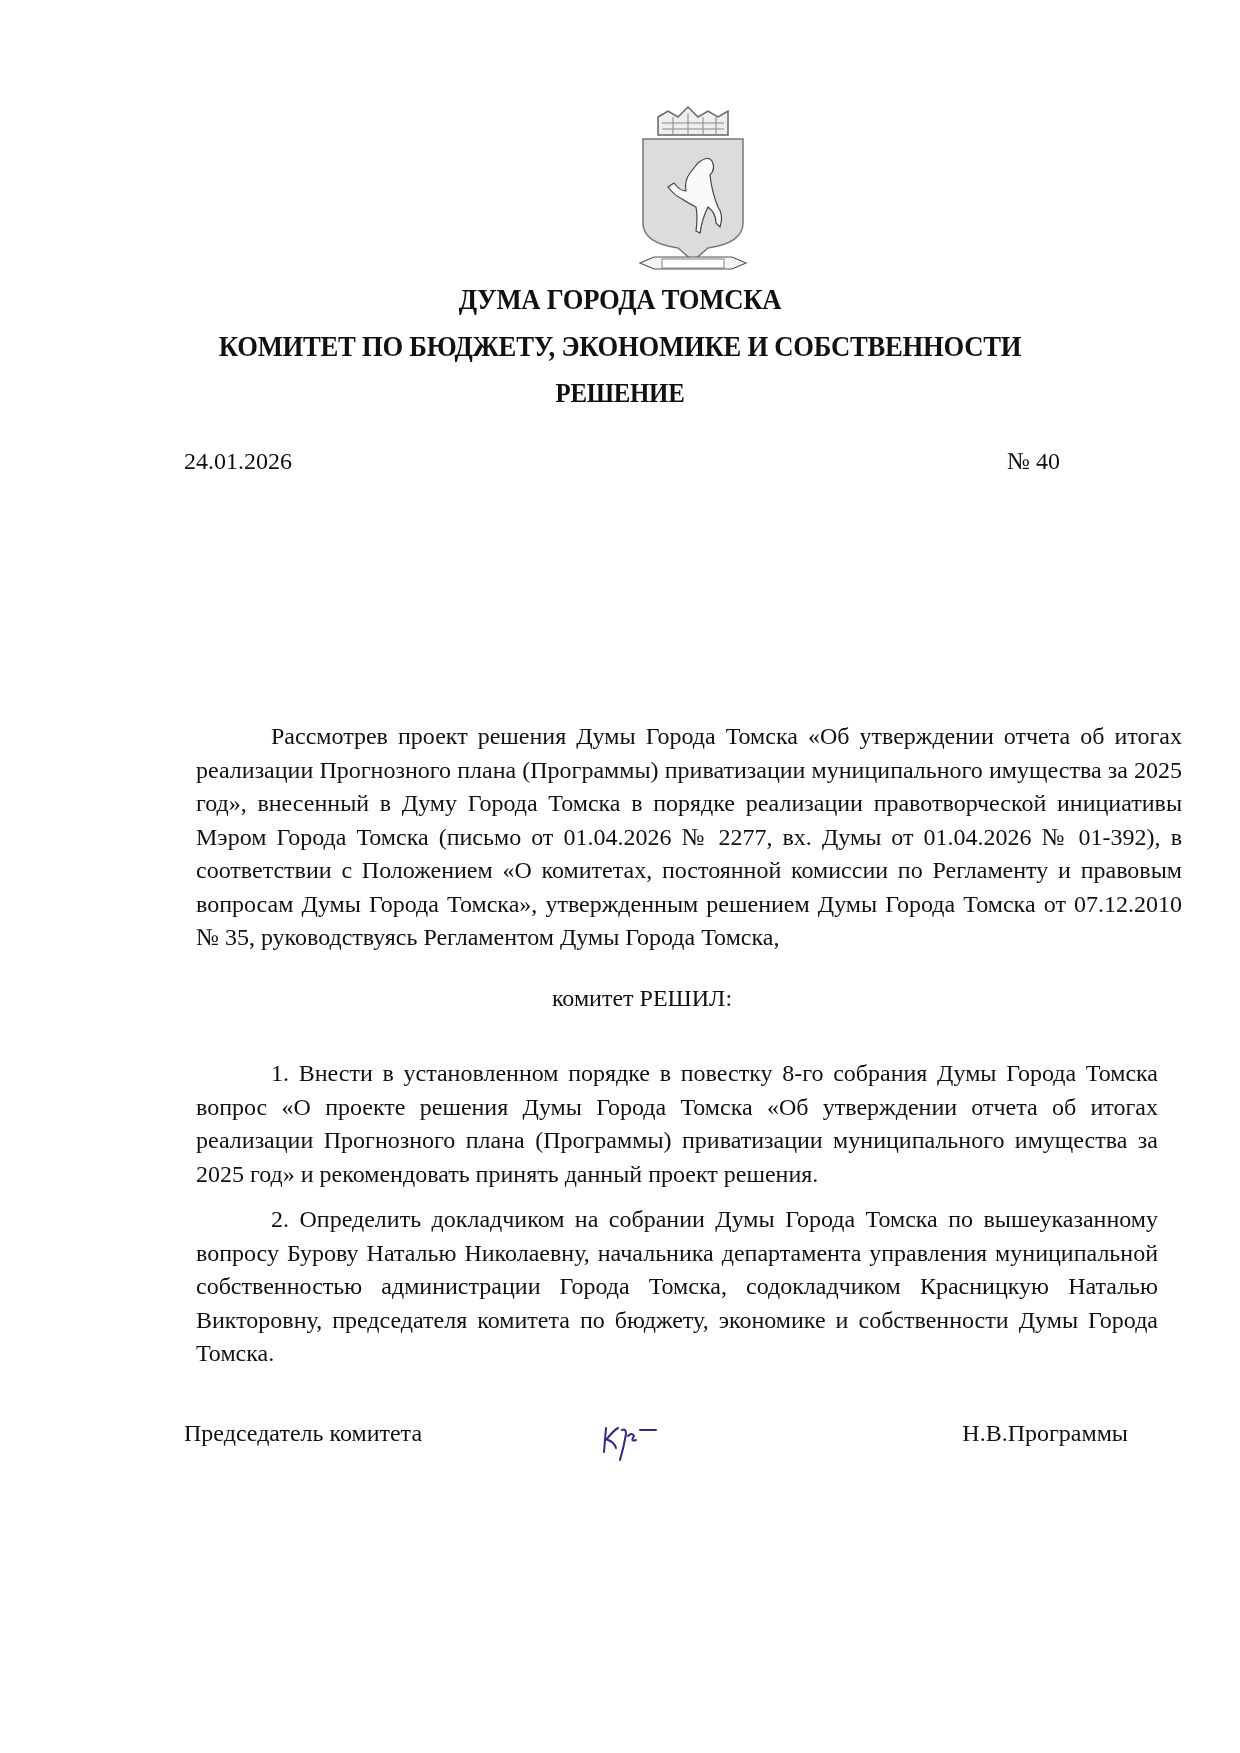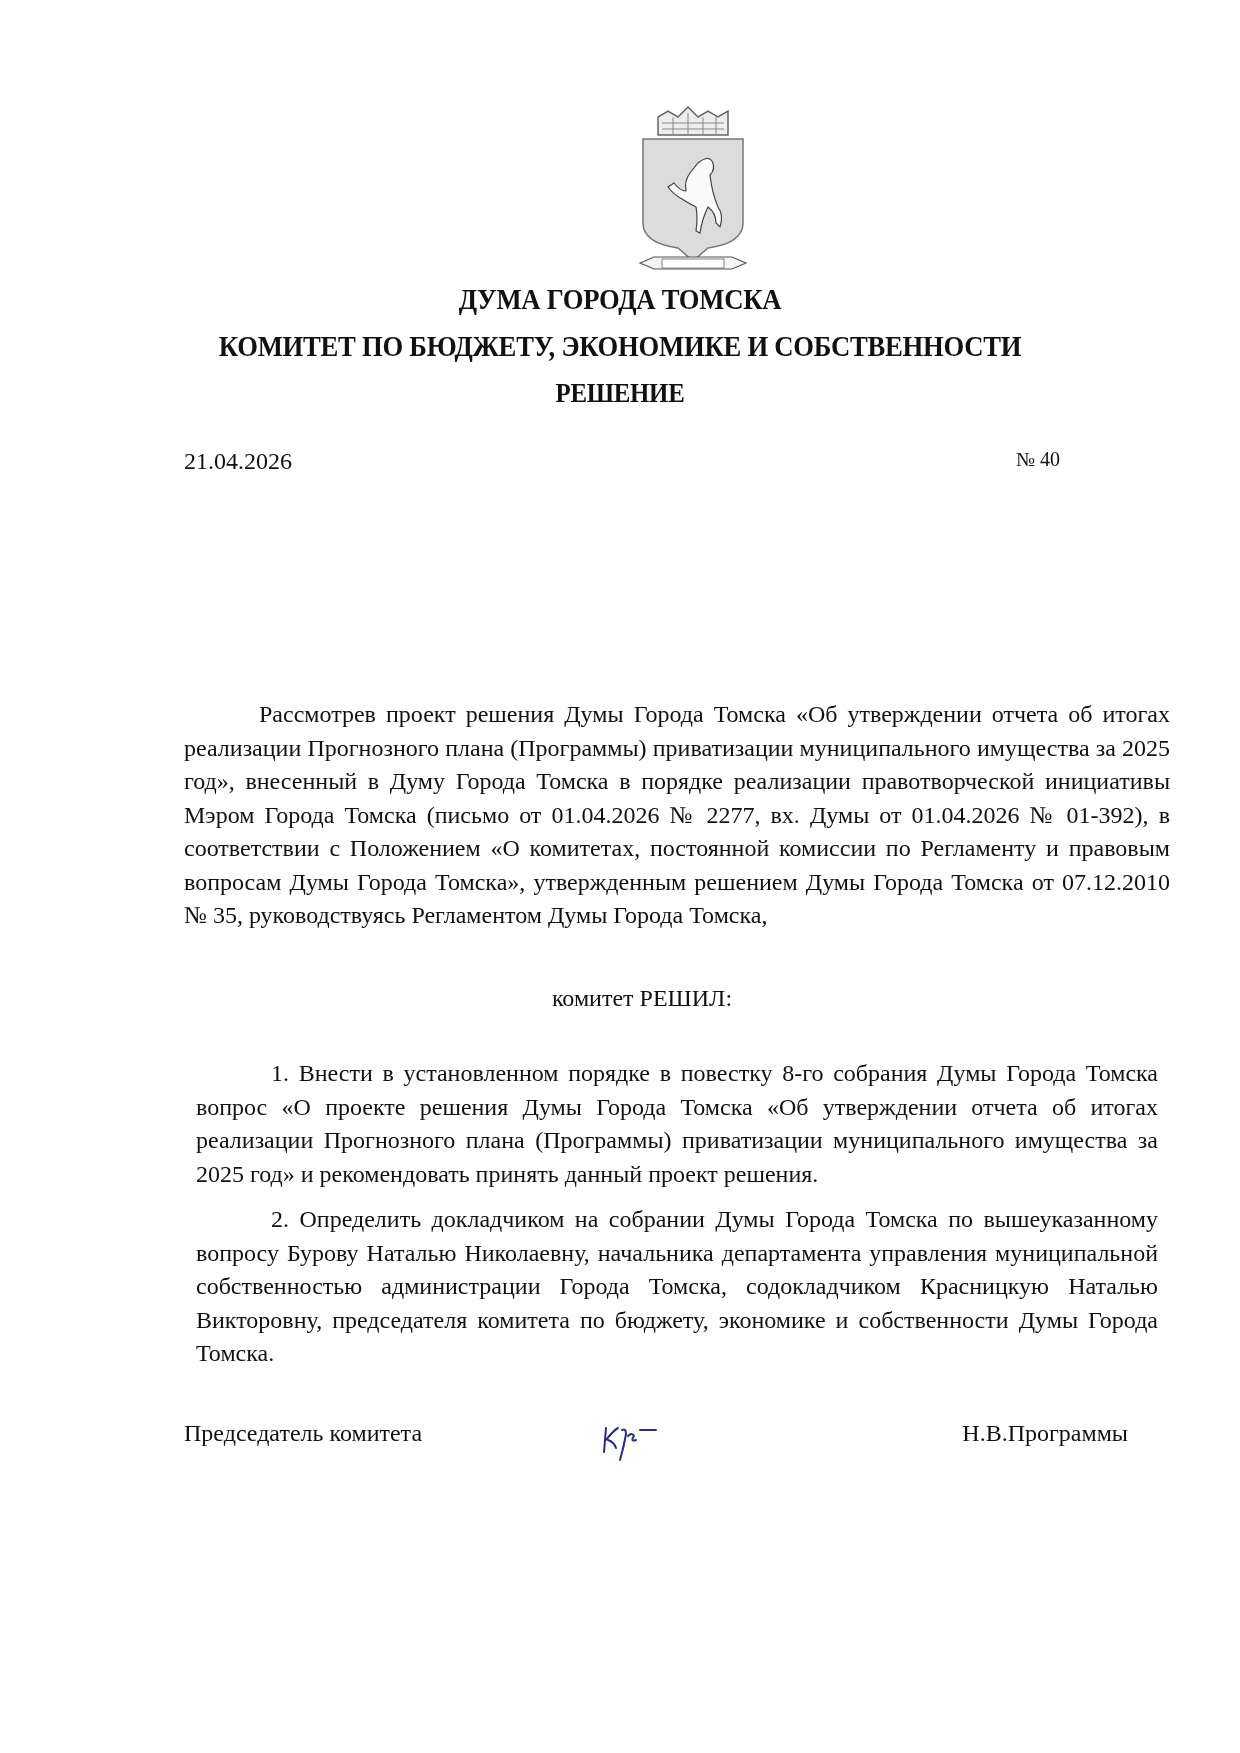--- a/index.html
+++ b/index.html
@@ -6,26 +6,26 @@
   body { width: 1240px; height: 1753px; position: relative; overflow: hidden;
          font-family: "Liberation Serif", "DejaVu Serif", serif; color: #111; }
   .page { position: absolute; left: 0; top: 0; width: 1240px; height: 1285px; }
   .crest { position: absolute; left: 638px; top: 103px; width: 110px; height: 172px; }
   .hdr { position: absolute; left: 0; width: 1240px; text-align: center; font-weight: bold;
          font-size: 29px; letter-spacing: -0.3px; transform: scaleX(0.92); }
   .hdr1 { top: 283px; }
   .hdr2 { top: 330px; }
   .hdr3 { top: 378px; font-size: 27px; }
   .date { position: absolute; left: 184px; top: 448px; font-size: 24px; }
-  .num  { position: absolute; right: 180px; top: 448px; font-size: 20px; }
+  .num  { position: absolute; right: 180px; top: 448px; font-size: 24px; }
   .subject { position: absolute; left: 184px; top: 517px; width: 430px; font-size: 23px;
              font-weight: bold; line-height: 27.5px; text-align: justify; text-align-last: left; }
   .body { position: absolute; left: 184px; width: 986px; font-size: 24px; line-height: 33.5px;
           text-align: justify; }
-  .p1 { top: 698px; }
+  .p1 { top: 720px; margin-left: 12px; }
   .indent { text-indent: 75px; }
   .resolved { position: absolute; left: 0; width: 1240px; top: 985px; text-align: center; font-size: 24px; padding-left: 44px; box-sizing: border-box; }
   .items { top: 1045px; }
   .items p { margin: 12px; text-indent: 75px; text-align: justify; }
   .sign-role { position: absolute; left: 184px; top: 1420px; font-size: 24px; }
   .sign-name { position: absolute; right: 112px; top: 1420px; font-size: 24px; }
   .signature { position: absolute; left: 598px; top: 1418px; width: 70px; height: 45px; }
 </style>
 </head>
 <body>
@@ -42,21 +42,21 @@
     <path d="M60 60 Q70 52 74 58 Q78 66 72 72 Q74 90 80 104 Q86 112 82 124 L78 120 Q78 110 70 104 Q64 116 62 130 L58 128 Q60 114 58 104 Q50 100 44 96 Q36 92 30 84 L36 80 Q42 88 48 88 Q46 78 52 70 Z" fill="#fafafa" stroke="#444" stroke-width="1.2"></path>
 
     <path d="M2 160 L16 154 L94 154 L108 160 L94 166 L16 166 Z" fill="#f4f4f4" stroke="#555" stroke-width="1.2"></path>
     <rect x="24" y="156" width="62" height="9" fill="#fff" stroke="#666" stroke-width="0.8"></rect>
   </svg>
 
   <div class="hdr hdr1">ДУМА ГОРОДА ТОМСКА</div>
   <div class="hdr hdr2">КОМИТЕТ ПО БЮДЖЕТУ, ЭКОНОМИКЕ И СОБСТВЕННОСТИ</div>
   <div class="hdr hdr3">РЕШЕНИЕ</div>
 
-  <div class="date">21.04.2026</div>
+  <div class="date">24.01.2026</div>
   <div class="num">№ 40</div>
 
 
   <div class="body p1 indent">Рассмотрев проект решения Думы Города Томска «Об утверждении отчета об итогах реализации Прогнозного плана (Программы) приватизации муниципального имущества за 2025 год», внесенный в Думу Города Томска в порядке реализации правотворческой инициативы Мэром Города Томска (письмо от 01.04.2026 № 2277, вх. Думы от 01.04.2026 № 01-392), в соответствии с Положением «О комитетах, постоянной комиссии по Регламенту и правовым вопросам Думы Города Томска», утвержденным решением Думы Города Томска от 07.12.2010 № 35, руководствуясь Регламентом Думы Города Томска,</div>
 
   <div class="resolved">комитет РЕШИЛ:</div>
 
   <div class="body items">
     <p>1. Внести в установленном порядке в повестку 8-го собрания Думы Города Томска вопрос «О проекте решения Думы Города Томска «Об утверждении отчета об итогах реализации Прогнозного плана (Программы) приватизации муниципального имущества за 2025 год» и рекомендовать принять данный проект решения.</p>
     <p>2. Определить докладчиком на собрании Думы Города Томска по вышеуказанному вопросу Бурову Наталью Николаевну, начальника департамента управления муниципальной собственностью администрации Города Томска, содокладчиком Красницкую Наталью Викторовну, председателя комитета по бюджету, экономике и собственности Думы Города Томска.</p>

